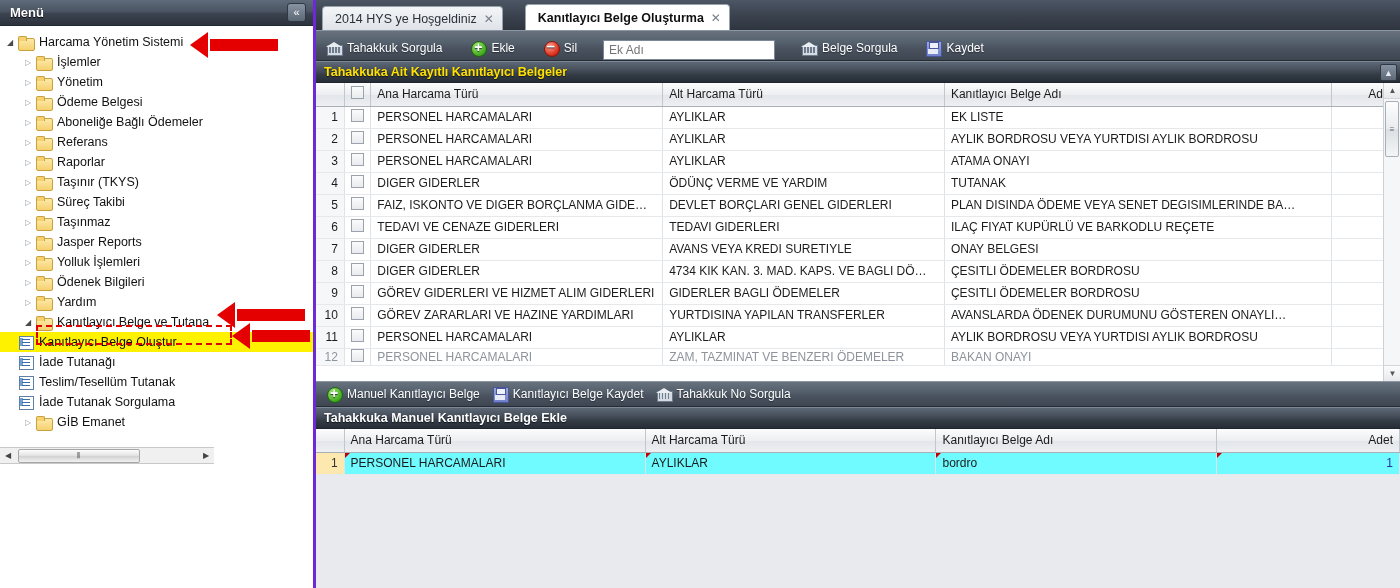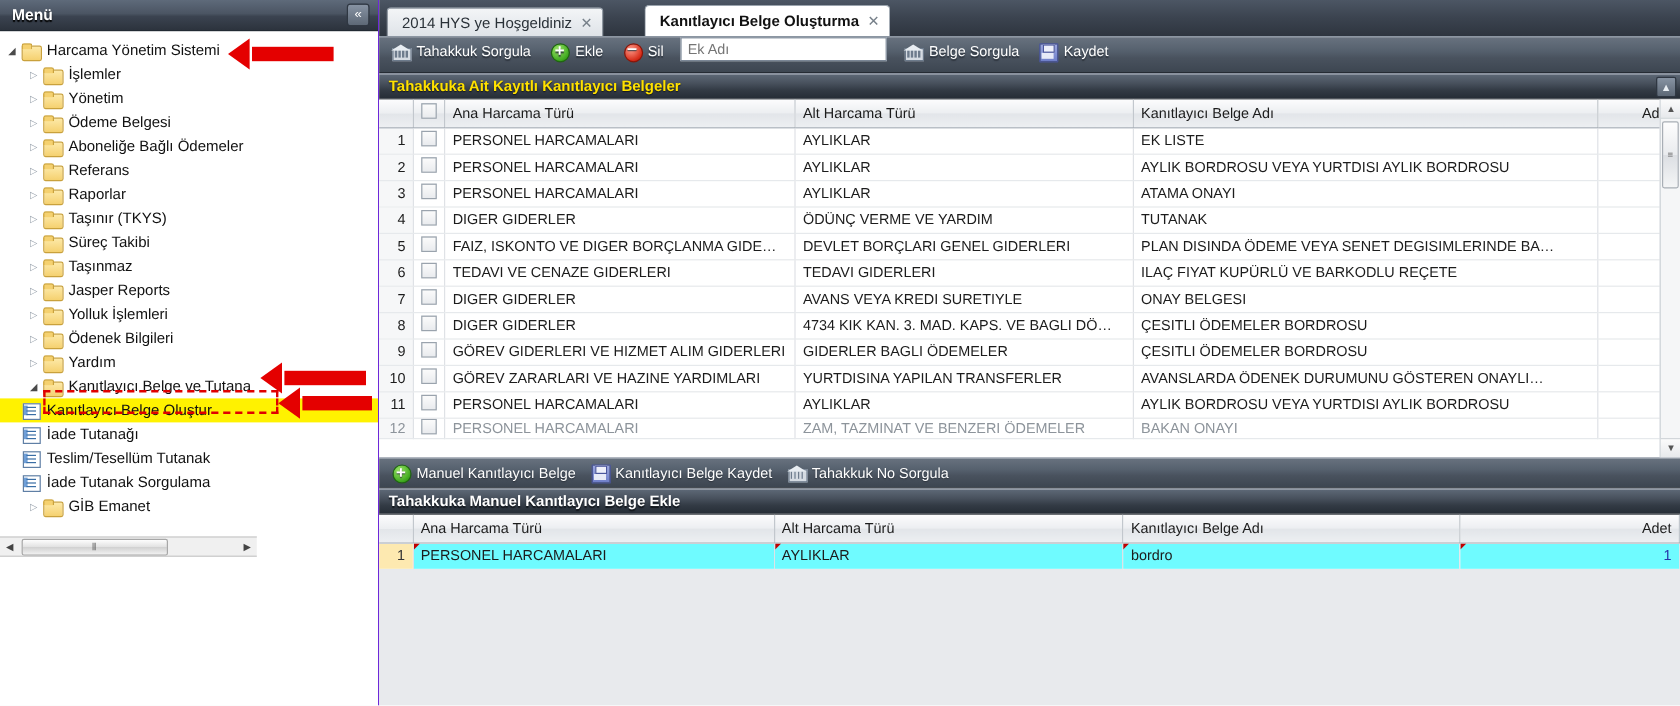--- a/index.html
+++ b/index.html
@@ -10,21 +10,21 @@
     font-family: "Liberation Sans", sans-serif;
     font-size: 12px;
     background: #ffffff;
   }
   #app { position: relative; width: 1400px; height: 588px; display: flex; }
 
   
   #sidebar {
     width: 316px; height: 588px;
     background: #ffffff;
-    border-right: 1px solid #6d28d9;
+    border-right: 3px solid #6d28d9;
     position: relative;
     flex: 0 0 316px;
   }
   #menu-header {
     height: 26px;
     background: linear-gradient(to bottom, #5e6a7a 0%, #4b5563 45%, #3b4350 55%, #2c333d 100%);
     border-bottom: 1px solid #222a33;
     display: flex; align-items: center;
     padding: 0 4px 0 10px;
     position: relative;
@@ -160,34 +160,33 @@
   .tab.inactive {
     background: linear-gradient(to bottom,#f3f5f7 0%, #dfe3e8 100%);
     color: #2a3138;
     border: 1px solid #9aa3ad; border-bottom: none;
   }
   .tab.active {
     background: #ffffff;
     color: #111; font-weight: bold;
     border: 1px solid #9aa3ad; border-bottom: none;
     height: 26px;
-    margin-left: 12px;
   }
   .tab .x {
     margin-left: 7px; color: #77808a; font-size: 12px; font-weight: normal;
   }
 
   #toolbar1 {
     height: 31px;
     background: linear-gradient(to bottom,#68727f 0%, #55606d 40%, #49525e 60%, #3d4651 100%);
     border-top: 1px solid #8c96a2;
     border-bottom: 1px solid #262c34;
-    display: flex; align-items: flex-start;
+    display: flex; align-items: flex-end;
     padding-left: 6px;
-    gap: 4px;
+    gap: 16px;
   }
   .tbtn {
     display:flex; align-items:center; gap:5px;
     color:#ffffff; font-size:12px; padding: 0 8px 0 4px;
     text-shadow: 0 1px 1px #2a3039;
     height: 24px;
     white-space: nowrap;
   }
   .ico { width:16px;height:16px;flex:0 0 16px; position:relative; }
   

